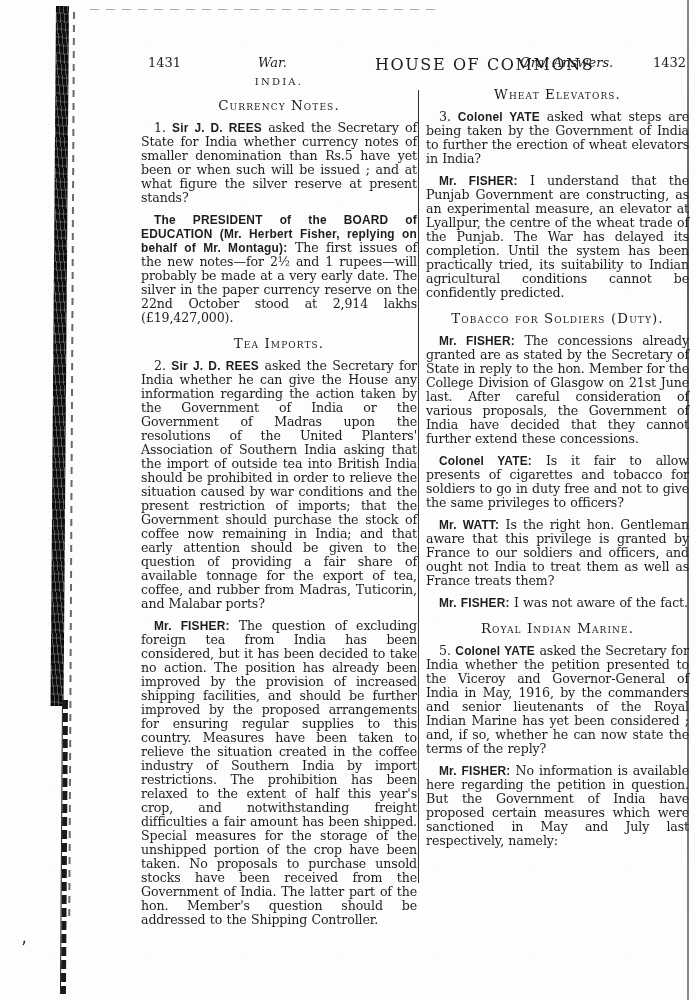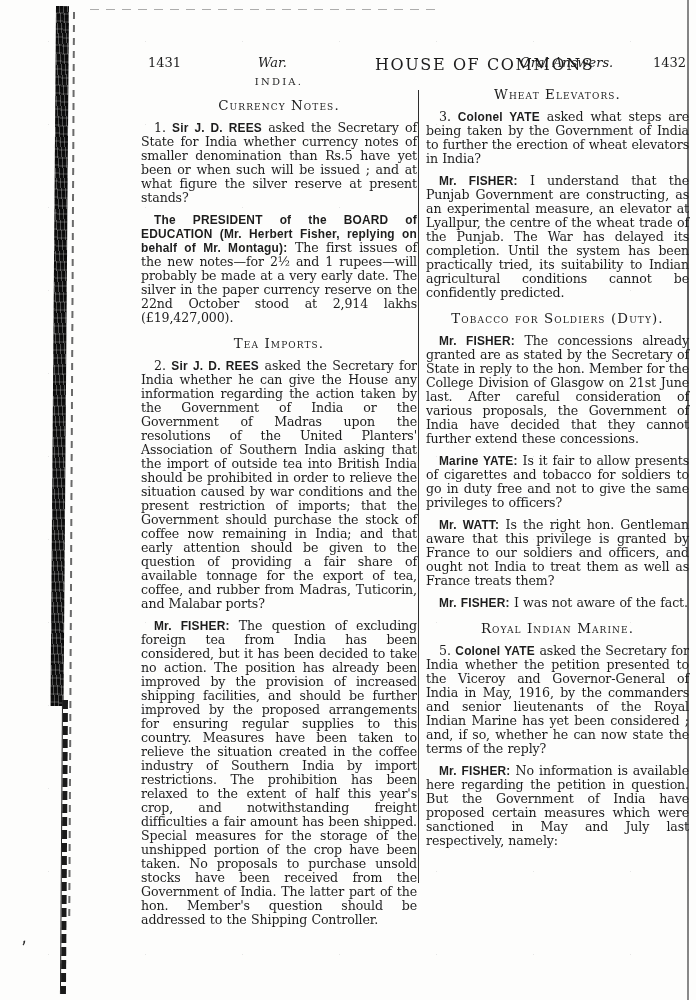--- a/index.html
+++ b/index.html
@@ -112,21 +112,21 @@
       <h2 class="heading">Tea Imports.</h2>
       <p class="para"><span class="plain">2. </span><span class="speaker">Sir J. D. REES</span><span class="plain"> asked the Secretary for India whether he can give the House any information regarding the action taken by the Government of India or the Government of Madras upon the resolutions of the United Planters' Association of Southern India asking that the import of outside tea into British India should be prohibited in order to relieve the situation caused by war conditions and the present restriction of imports; that the Government should purchase the stock of coffee now remaining in India; and that early attention should be given to the question of providing a fair share of available tonnage for the export of tea, coffee, and rubber from Madras, Tuticorin, and Malabar ports?</span></p>
       <p class="para"><span class="speaker">Mr. FISHER:</span><span class="plain"> The question of excluding foreign tea from India has been considered, but it has been decided to take no action.  The position has already been improved by the provision of increased shipping facilities, and should be further improved by the proposed arrangements for ensuring regular supplies to this country.  Measures have been taken to relieve the situation created in the coffee industry of Southern India by import restrictions.  The prohibition has been relaxed to the extent of half this year's crop, and notwithstanding freight difficulties a fair amount has been shipped.  Special measures for the storage of the unshipped portion of the crop have been taken.  No proposals to purchase unsold stocks have been received from the Government of India.  The latter part of the hon. Member's question should be addressed to the Shipping Controller.</span></p>
     </div>
   <div class="col col-right">
       <h2 class="heading">Wheat Elevators.</h2>
       <p class="para"><span class="plain">3. </span><span class="speaker">Colonel YATE</span><span class="plain"> asked what steps are being taken by the Government of India to further the erection of wheat elevators in India?</span></p>
       <p class="para"><span class="speaker">Mr. FISHER:</span><span class="plain"> I understand that the Punjab Government are constructing, as an experimental measure, an elevator at Lyallpur, the centre of the wheat trade of the Punjab.  The War has delayed its completion.  Until the system has been practically tried, its suitability to Indian agricultural conditions cannot be confidently predicted.</span></p>
       <h2 class="heading">Tobacco for Soldiers (Duty).</h2>
       <p class="para"><span class="speaker">Mr. FISHER:</span><span class="plain"> The concessions already granted are as stated by the Secretary of State in reply to the hon. Member for the College Division of Glasgow on 21st June last.  After careful consideration of various proposals, the Government of India have decided that they cannot further extend these concessions.</span></p>
-      <p class="para"><span class="speaker">Marine YATE:</span><span class="plain"> Is it fair to allow presents of cigarettes and tobacco for soldiers to go in duty free and not to give the same privileges to officers?</span></p>
+      <p class="para"><span class="speaker">Colonel YATE:</span><span class="plain"> Is it fair to allow presents of cigarettes and tobacco for soldiers to go in duty free and not to give the same privileges to officers?</span></p>
       <p class="para"><span class="speaker">Mr. WATT:</span><span class="plain"> Is the right hon. Gentleman aware that this privilege is granted by France to our soldiers and officers, and ought not India to treat them as well as France treats them?</span></p>
       <p class="para"><span class="speaker">Mr. FISHER:</span><span class="plain"> I was not aware of the fact.</span></p>
       <h2 class="heading">Royal Indian Marine.</h2>
       <p class="para"><span class="plain">5. </span><span class="speaker">Colonel YATE</span><span class="plain"> asked the Secretary for India whether the petition presented to the Viceroy and Governor-General of India in May, 1916, by the commanders and senior lieutenants of the Royal Indian Marine has yet been considered ; and, if so, whether he can now state the terms of the reply?</span></p>
       <p class="para"><span class="speaker">Mr. FISHER:</span><span class="plain"> No information is available here regarding the petition in question.  But the Government of India have proposed certain measures which were sanctioned in May and July last respectively, namely:</span></p>
     </div>
 
 </div>
 
 </body></html>

